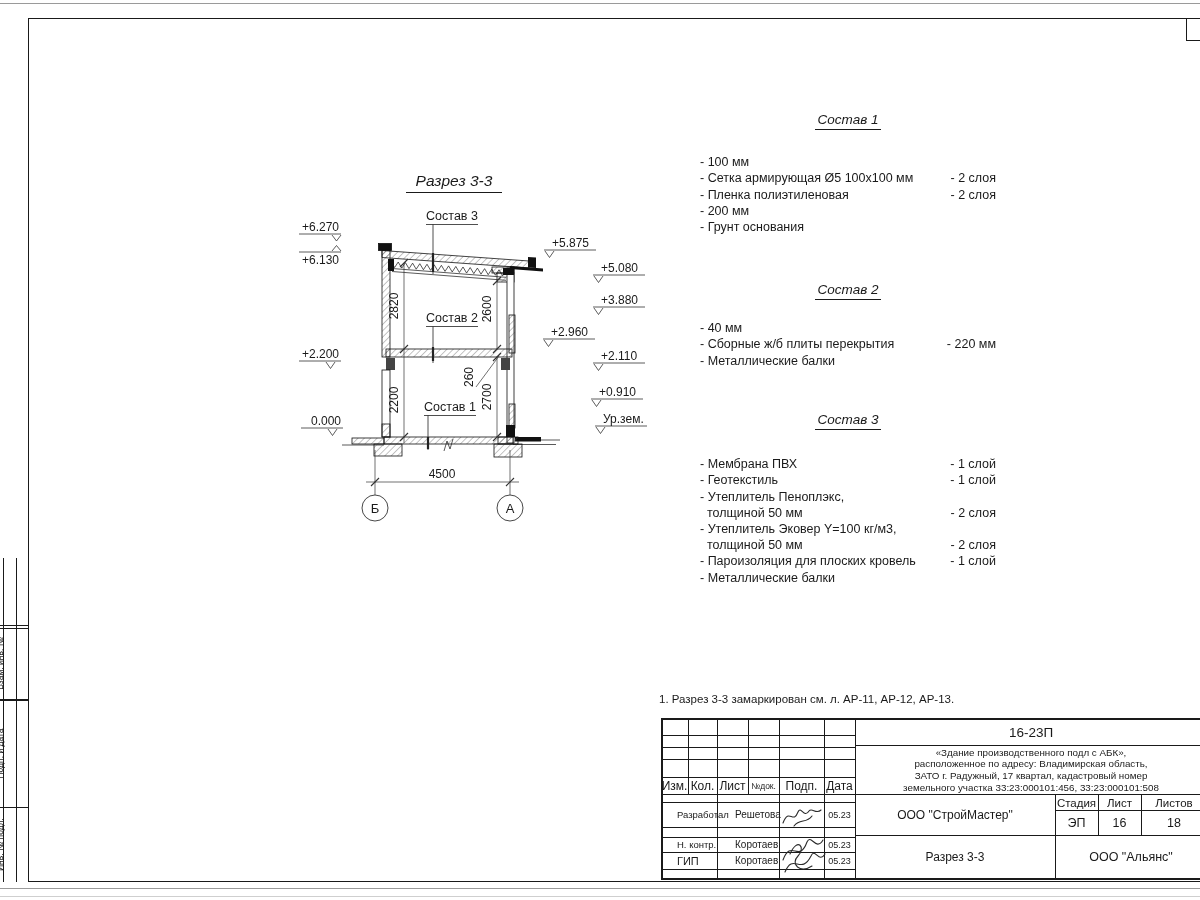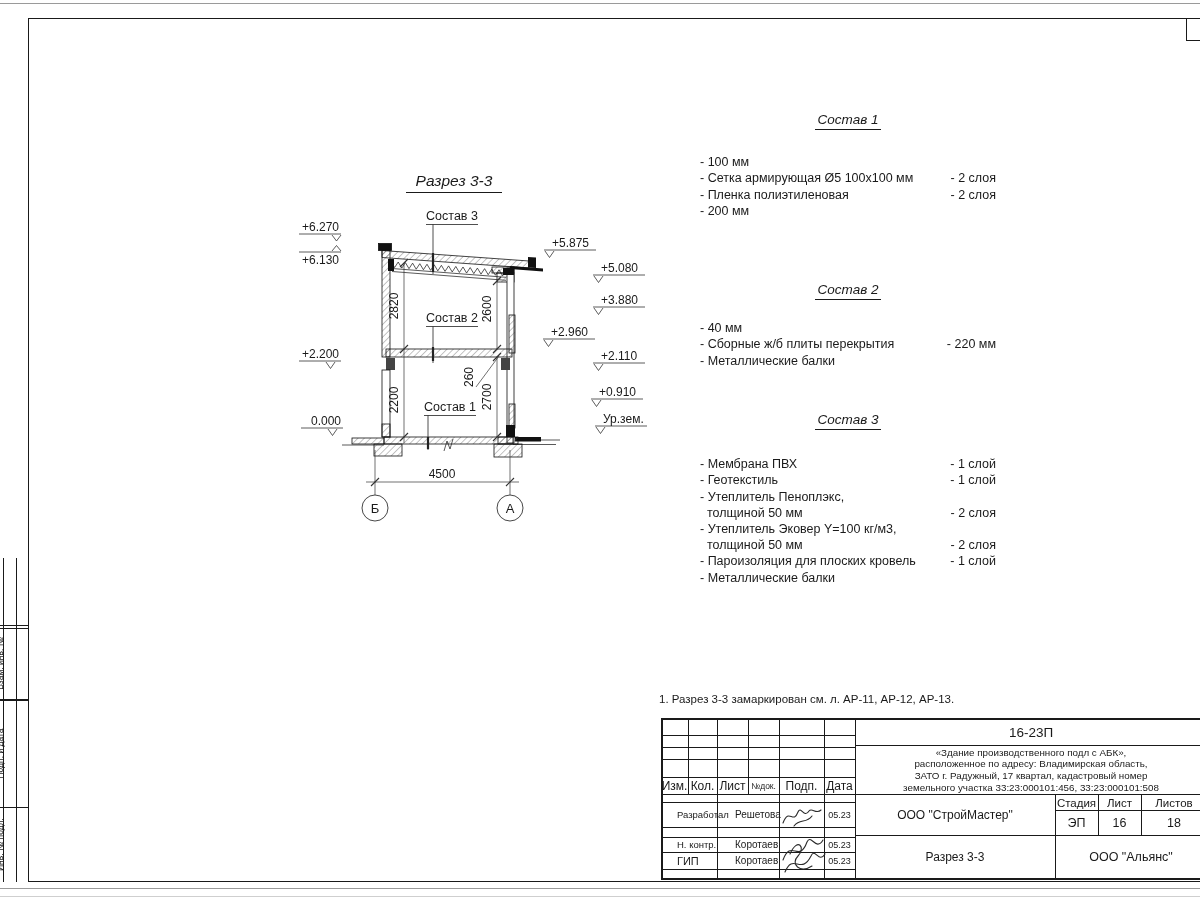--- a/index.html
+++ b/index.html
@@ -196,20 +196,26 @@
       </div>
     <div class="ci">
         <div class="ci-t">
           <div>- Пленка полиэтиленовая</div>
         </div>
         <div class="ci-v">- 2 слоя</div>
       </div>
     <div class="ci">
         <div class="ci-v">- 200 мм</div>
       </div>
+    <div class="ci">
+        <div class="ci-t">
+          <div>- Грунт основания</div>
+        </div>
+        <div class="ci-v"></div>
+      </div>
   </div>
 
   <div class="comp c2" style="top:282px;">
     <div class="ct-wrap"><span class="ct">Состав 2</span></div>
     <div class="ci">
         <div class="ci-v">- 40 мм</div>
       </div>
     <div class="ci">
         <div class="ci-t">
           <div>- Сборные ж/б плиты перекрытия</div>

